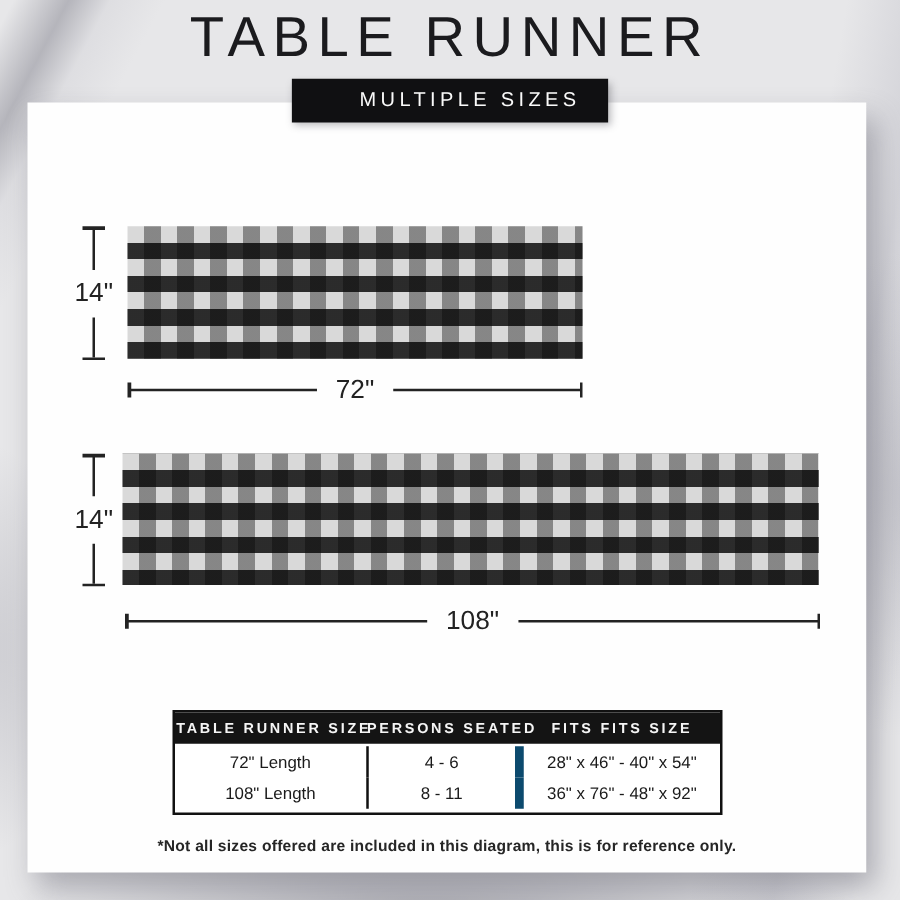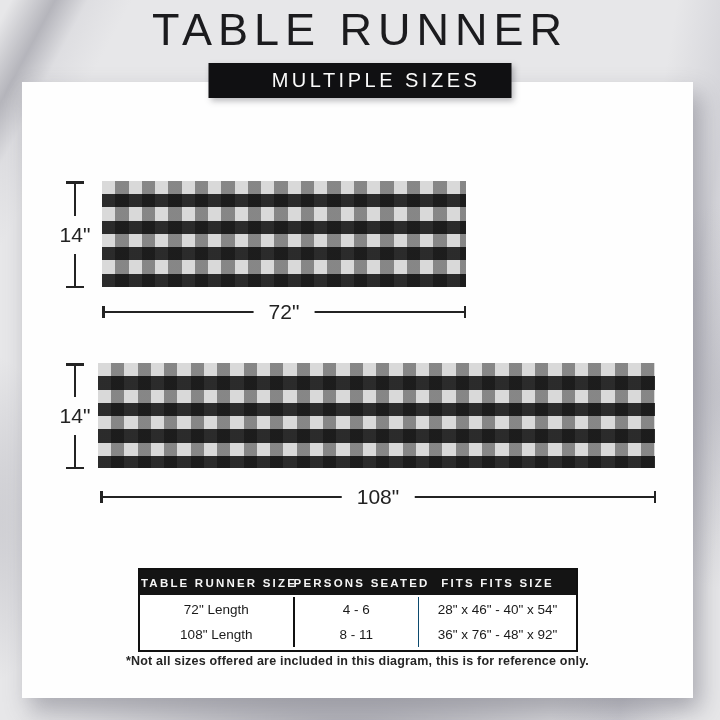--- a/index.html
+++ b/index.html
@@ -19,23 +19,23 @@
   }
 
   
   .page-title {
     position:absolute; top:4px; left:0; right:0;
     text-align:center; font-size:45px; font-weight:300;
     letter-spacing:6px; color:#1b1b1e; white-space:nowrap;
   }
   .badge {
     position:absolute; top:63px; left:50%; transform:translateX(-50%);
-    width:303px; height:35px; background:#101012; z-index:5;
+    width:253px; height:35px; background:#101012; z-index:5;
     display:flex; align-items:center; justify-content:center;
-    color:#fafafa; font-size:20px; letter-spacing:3.5px; font-weight:400;
+    color:#fafafa; font-size:16px; letter-spacing:3.5px; font-weight:400;
     box-shadow:2px 3px 6px rgba(60,60,70,.35);
     padding-left:32px;
   }
 
   
   .card {
     position:absolute; left:22px; top:82px; width:671px; height:616px;
     background:#fefefe;
     box-shadow:7px 12px 22px rgba(95,95,108,.45);
   }
@@ -73,26 +73,26 @@
   .t-head { background:#141414; }
   .t-hcell {
     color:#f5f5f5; text-align:center; font-size:11.5px; font-weight:700;
     letter-spacing:2.2px; padding:7px 1px 6px; white-space:nowrap;
   }
   .t-body { padding:2px 0 3px; }
   .t-cell {
     text-align:center; font-size:13.5px; font-weight:500; color:#1a1a1a;
     padding:5px 1px; white-space:nowrap;
   }
-  .t-row .t-cell:nth-child(2) { border-left:2px solid #111; border-right:1px solid #0c4a6e; }
+  .t-row .t-cell:nth-child(2) { border-left:2px solid #111; border-right:7px solid #0c4a6e; }
   
   .t-body { position:relative; }
 
   .footnote {
-    position:absolute; left:0; right:0; top:572px; text-align:center;
+    position:absolute; left:0; right:0; top:588px; text-align:center;
     font-size:12.5px; font-weight:700; color:#262626; letter-spacing:.2px;
   }
 </style>
 </head>
 <body>
 
 <div class="stage">
 
   <div class="page-title">TABLE RUNNER</div>
 

